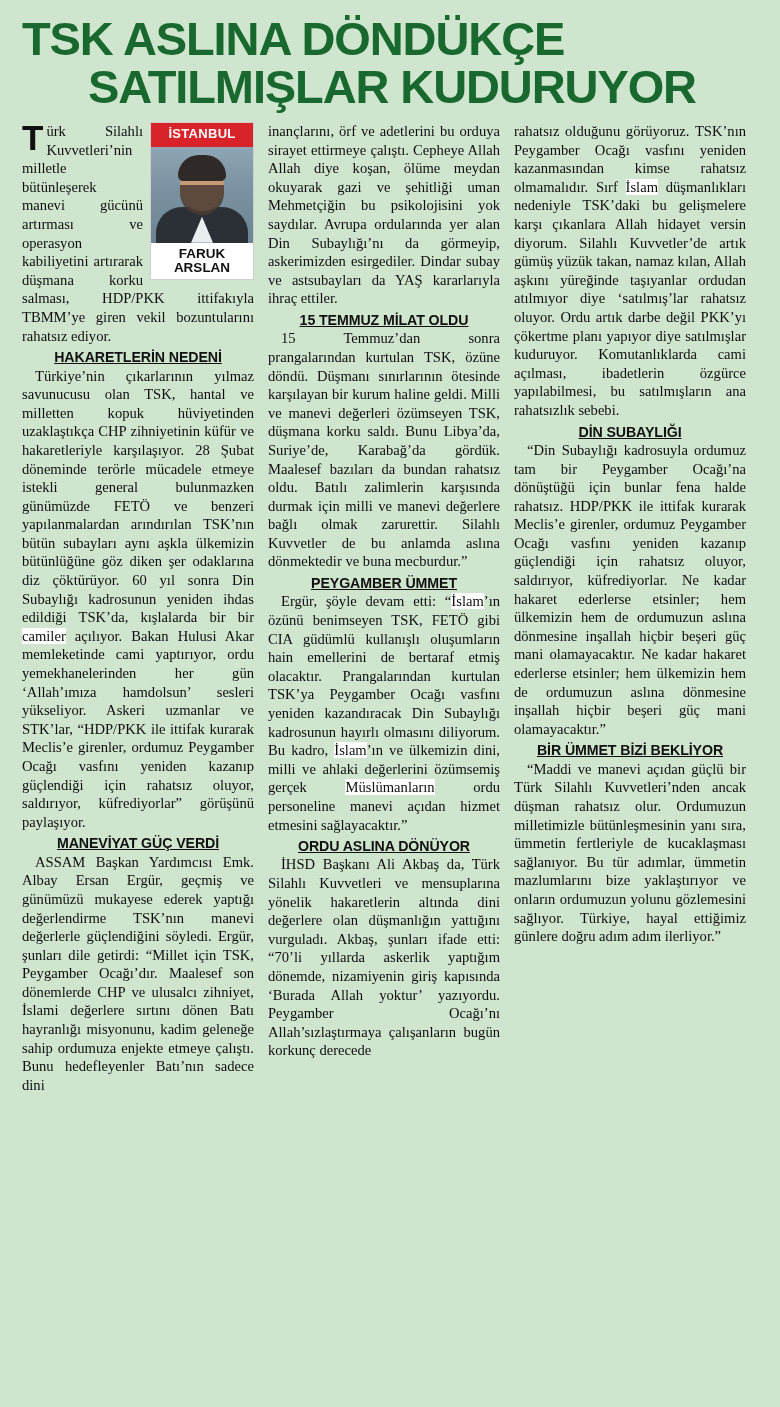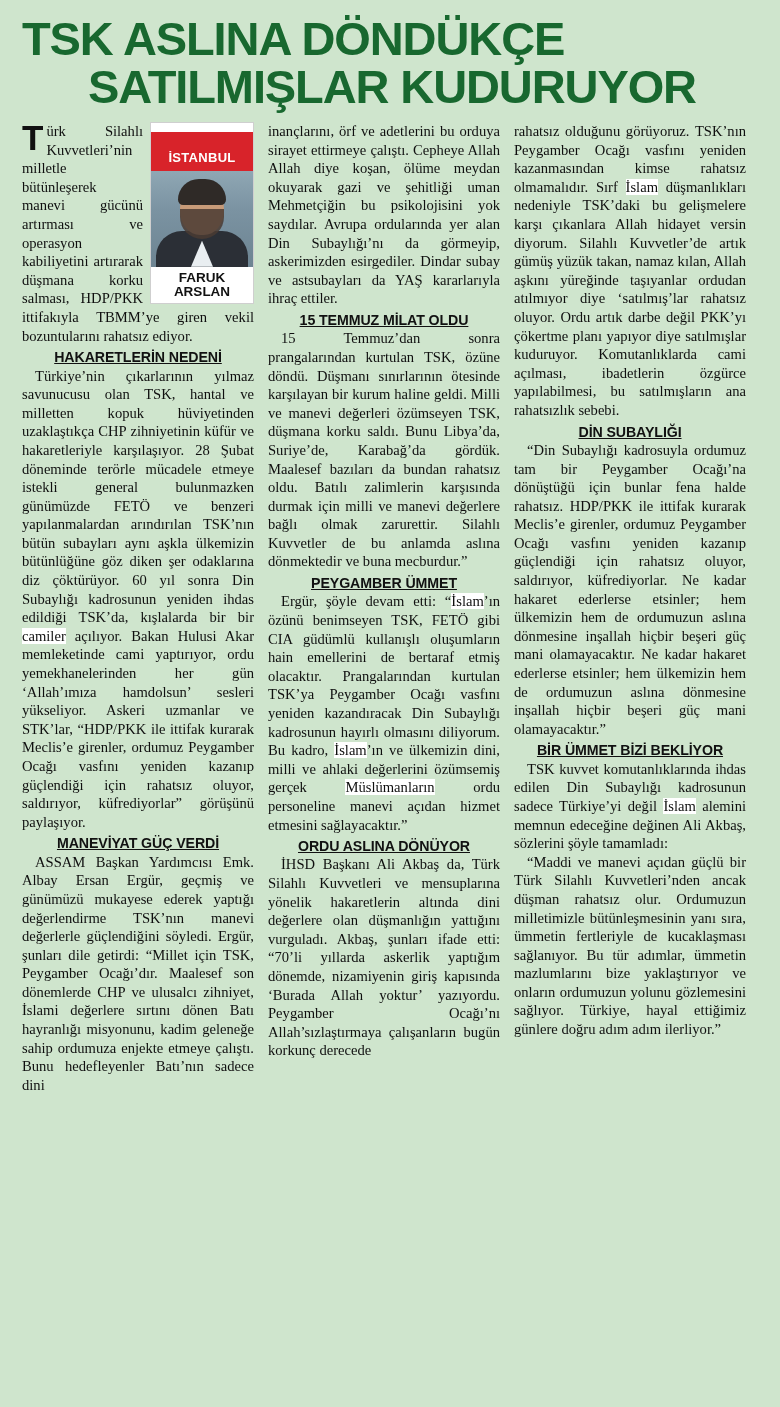--- a/index.html
+++ b/index.html
@@ -92,22 +92,21 @@
     text-align: center;
     padding-bottom: 2px;
   }
   .author-city {
     background: #d8232a;
     color: #fff;
     font-family: "Liberation Sans", sans-serif;
     font-weight: bold;
     font-size: 13px;
     letter-spacing: 0.3px;
-    padding: 18px 0 4px;
-    margin-top: 9px;
+    padding: 3px 0 4px;
   }
   .author-photo {
     width: 100%;
     height: 96px;
     position: relative;
     overflow: hidden;
     background: linear-gradient(180deg, #8fa7b4 0%, #7b93a2 40%, #6d8492 100%);
   }
   .ph-head {
     position: absolute;
@@ -229,19 +228,18 @@
 
     <div class="col">
       <p><span>rahatsız olduğunu görüyoruz. TSK’nın Peygamber Ocağı vasfını yeniden kazanmasından kimse rahatsız olmamalıdır. Sırf </span><span class="hl">İslam</span><span> düşmanlıkları nedeniyle TSK’daki bu gelişmelere karşı çıkanlara Allah hidayet versin diyorum. Silahlı Kuvvetler’de artık gümüş yüzük takan, namaz kılan, Allah aşkını yüreğinde taşıyanlar ordudan atılmıyor diye ‘satılmış’lar rahatsız oluyor. Ordu artık darbe değil PKK’yı çökertme planı yapıyor diye satılmışlar kuduruyor. Komutanlıklarda cami açılması, ibadetlerin özgürce yapılabilmesi, bu satılmışların ana rahatsızlık sebebi.</span></p>
 
       <div class="subhead">DİN SUBAYLIĞI</div>
 
       <p class="indent">“Din Subaylığı kadrosuyla ordumuz tam bir Peygamber Ocağı’na dönüştüğü için bunlar fena halde rahatsız. HDP/PKK ile ittifak kurarak Meclis’e girenler, ordumuz Peygamber Ocağı vasfını yeniden kazanıp güçlendiği için rahatsız oluyor, saldırıyor, küfrediyorlar. Ne kadar hakaret ederlerse etsinler; hem ülkemizin hem de ordumuzun aslına dönmesine inşallah hiçbir beşeri güç mani olamayacaktır. Ne kadar hakaret ederlerse etsinler; hem ülkemizin hem de ordumuzun aslına dönmesine inşallah hiçbir beşeri güç mani olamayacaktır.”</p>
 
       <div class="subhead">BİR ÜMMET BİZİ BEKLİYOR</div>
 
-      <p class="indent"><span>TSK kuvvet komutanlıklarında ihdas edilen Din Subaylığı kadrosunun sadece Türkiye’yi değil </span><span class="hl">İslam</span><span> alemini memnun edeceğine değinen Ali Akbaş, sözlerini şöyle tamamladı:</span></p>
 
       <p class="indent">“Maddi ve manevi açıdan güçlü bir Türk Silahlı Kuvvetleri’nden ancak düşman rahatsız olur. Ordumuzun milletimizle bütünleşmesinin yanı sıra, ümmetin fertleriyle de kucaklaşması sağlanıyor. Bu tür adımlar, ümmetin mazlumlarını bize yaklaştırıyor ve onların ordumuzun yolunu gözlemesini sağlıyor. Türkiye, hayal ettiğimiz günlere doğru adım adım ilerliyor.”</p>
     </div>
 
   </div>
 </div>
 
 </body></html>

